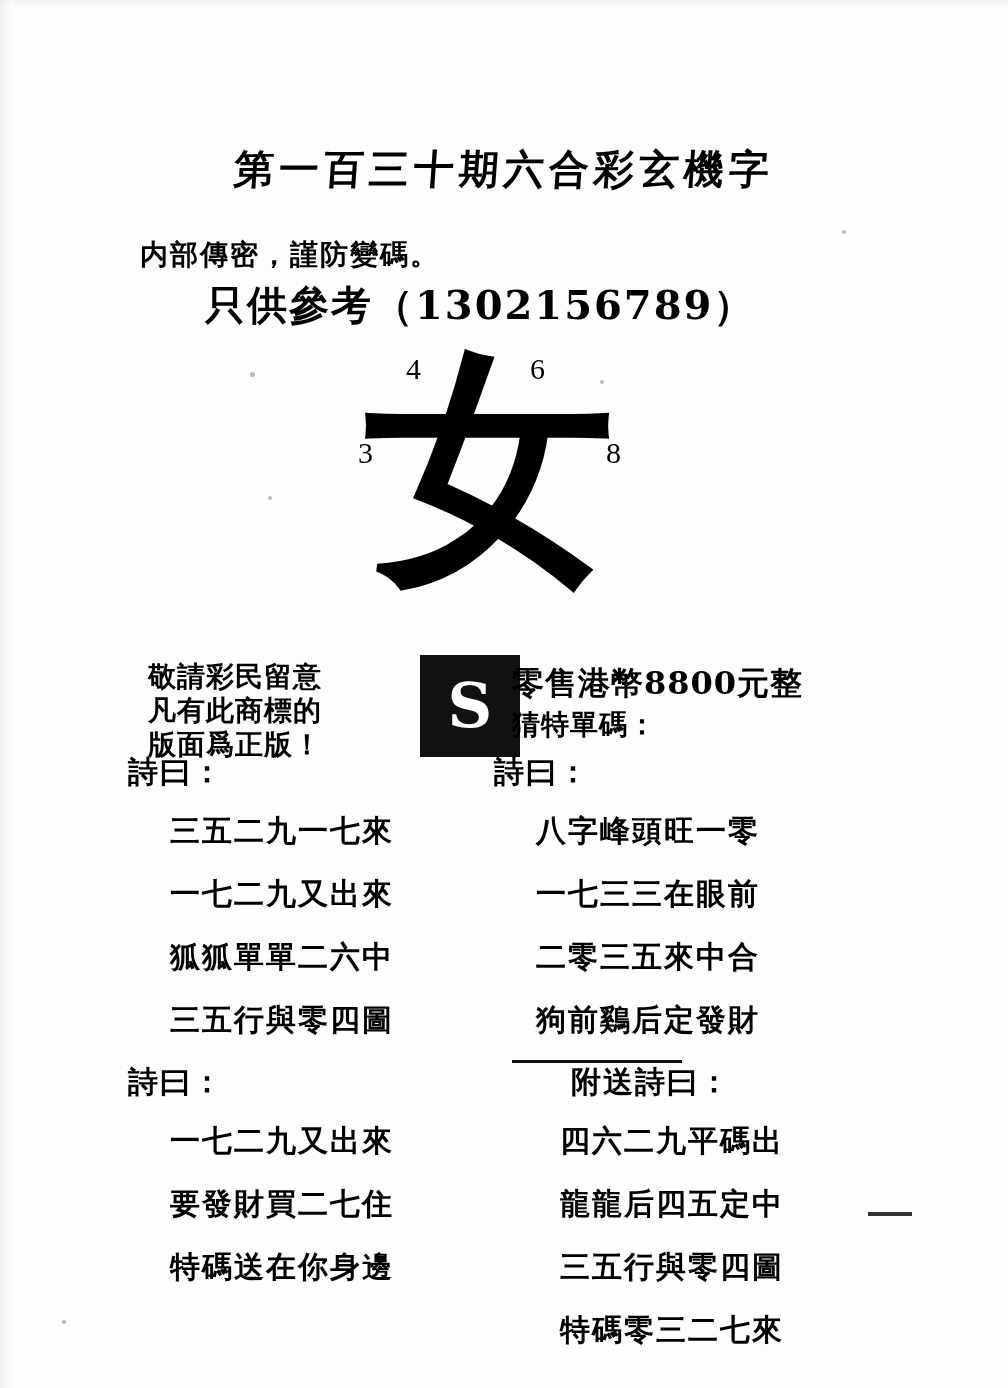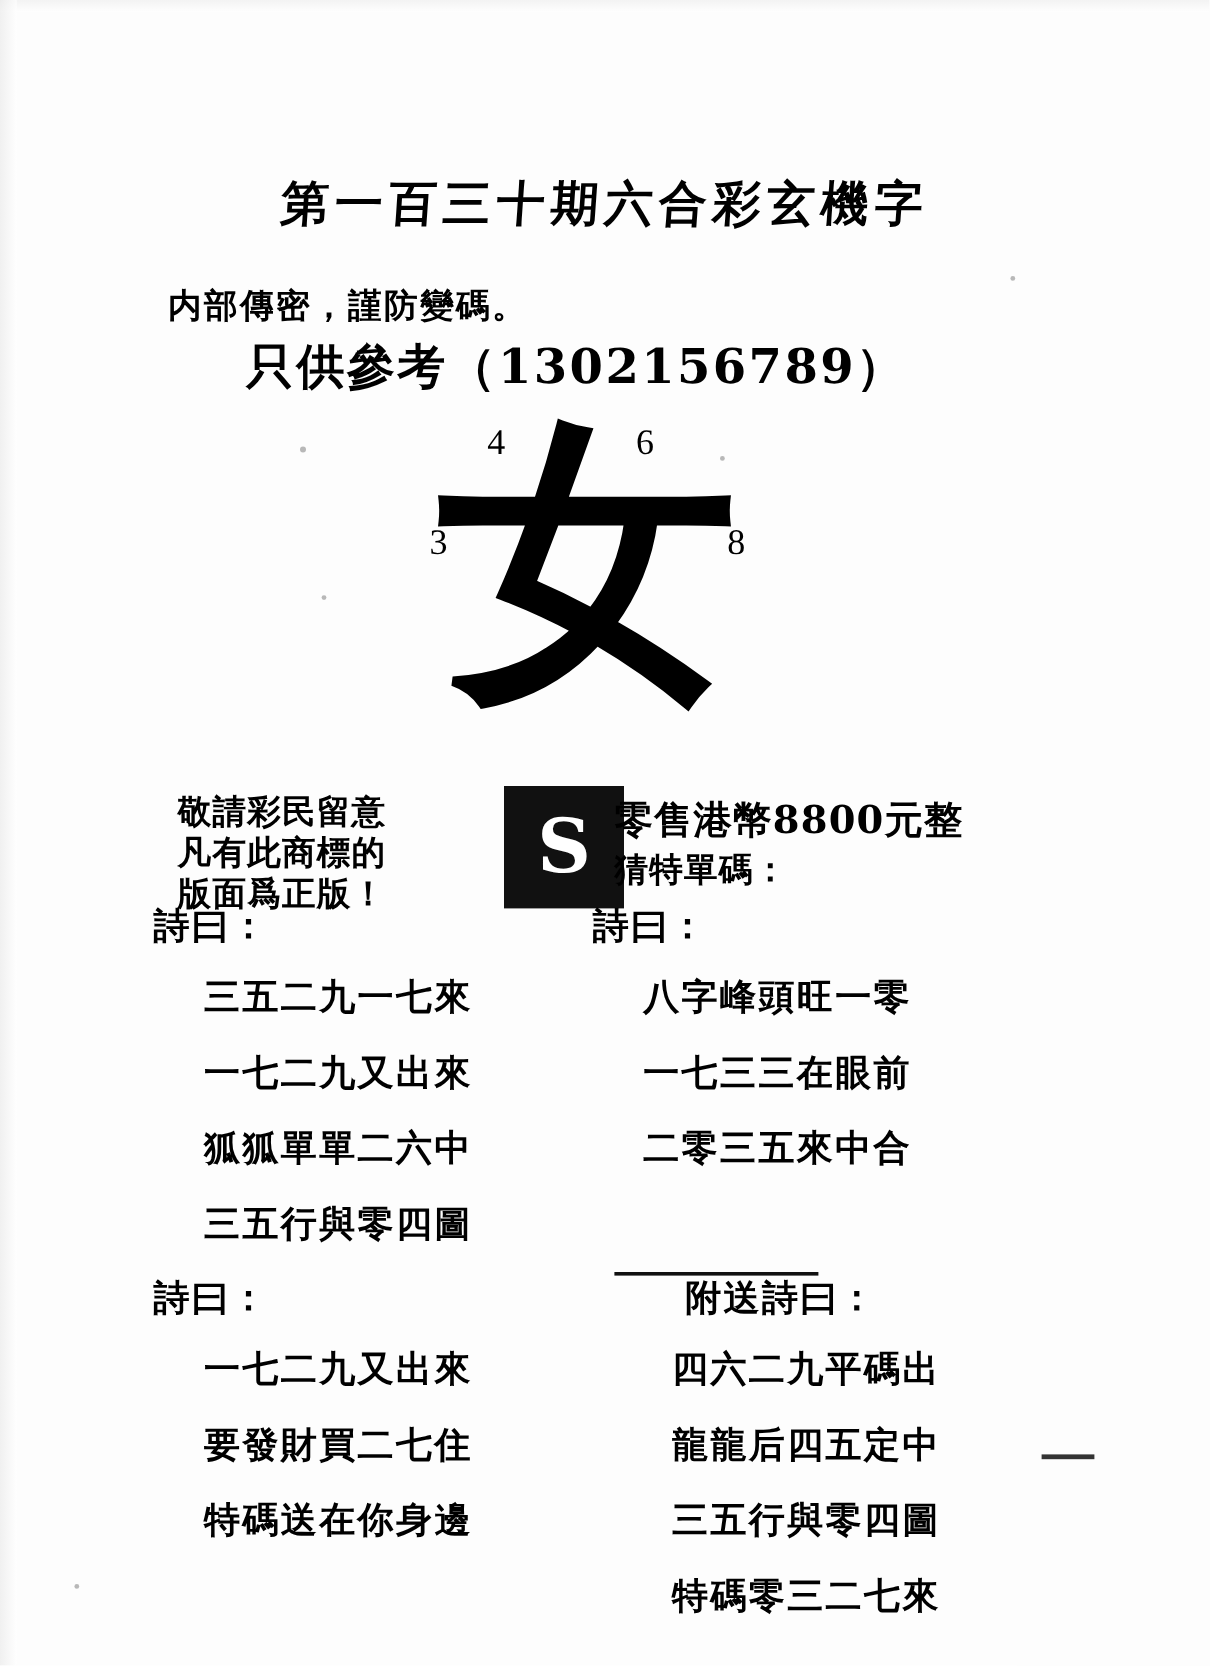--- a/index.html
+++ b/index.html
@@ -205,20 +205,21 @@
     <div class="line">一七二九又出來</div>
     <div class="line">狐狐單單二六中</div>
     <div class="line">三五行與零四圖</div>
   </div>
 
   <div class="col col-tr">
     <div class="head">詩曰：</div>
     <div class="line">八字峰頭旺一零</div>
     <div class="line">一七三三在眼前</div>
     <div class="line">二零三五來中合</div>
+    <div class="line">狗前鷄后定發財</div>
   </div>
 
   <div class="br-rule"></div>
 
   <div class="col col-bl">
     <div class="head">詩曰：</div>
     <div class="line">一七二九又出來</div>
     <div class="line">要發財買二七住</div>
     <div class="line">特碼送在你身邊</div>
   </div>

